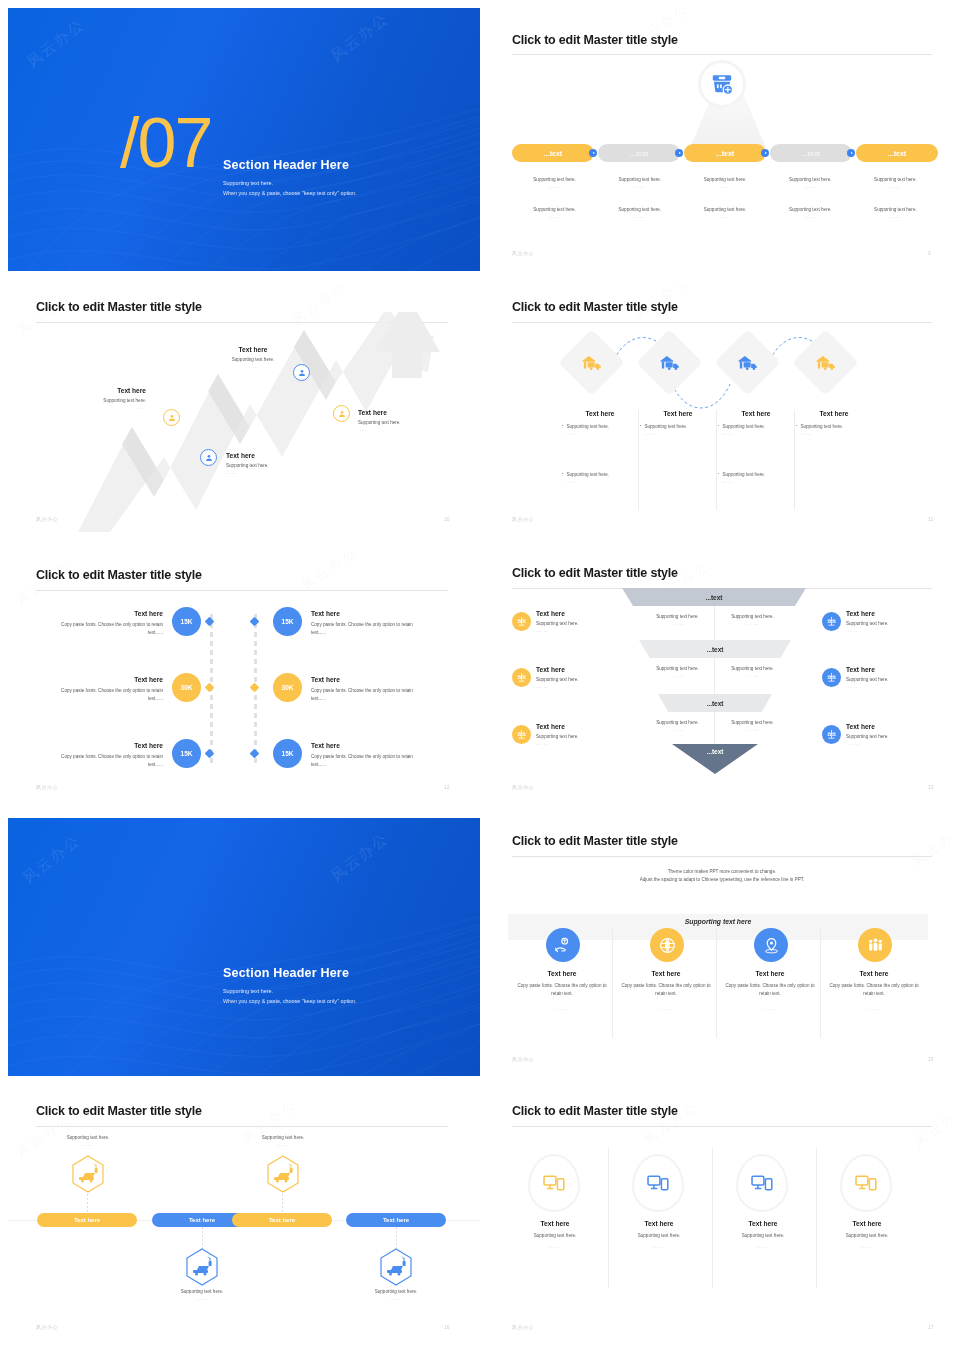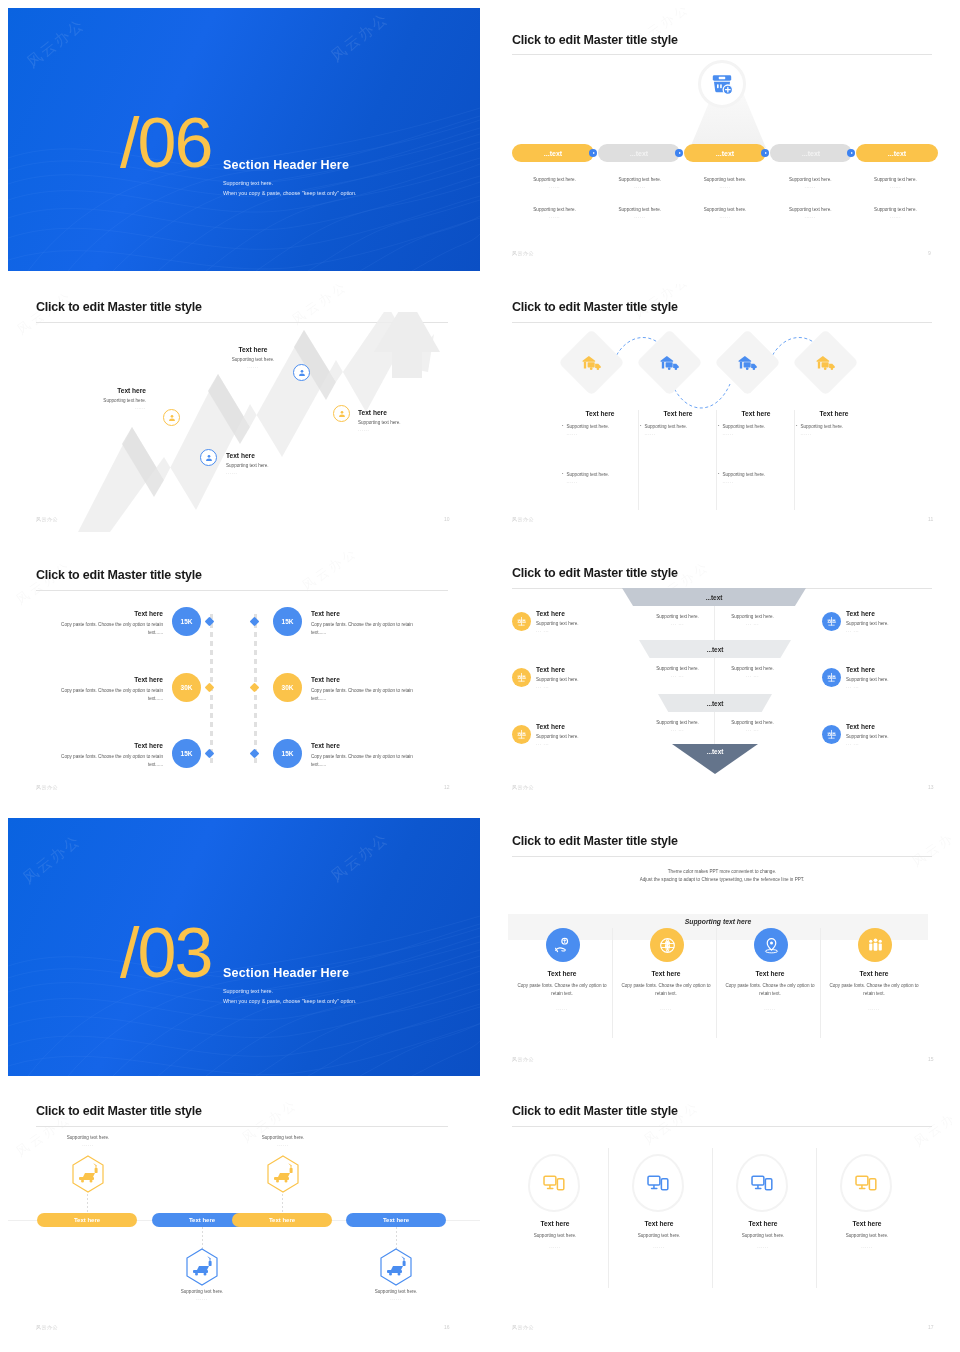--- a/index.html
+++ b/index.html
@@ -220,21 +220,21 @@
       <path d="M150,263 C190,228 240,192 305,180 C370,168 425,156 472,140"></path>
       <path d="M198,263 C235,234 280,200 340,190 C395,180 440,168 472,156"></path>
       <path d="M248,263 C282,240 320,210 372,200 C415,192 450,182 472,174"></path>
       <path d="M300,263 C330,246 360,222 402,212 C435,204 458,196 472,192"></path>
       <path d="M352,263 C375,250 398,234 430,224 C452,218 465,212 472,208"></path>
       <path d="M404,263 C420,254 436,244 456,236 C466,232 470,228 472,226"></path>
     </g>
   </svg>
   <div class="wm" style="left:14px;top:26px;">风云办公</div>
   <div class="wm" style="left:318px;top:20px;">风云办公</div>
-  <div class="num" style="left:112px;top:100px;font-size:70px;line-height:70px;">/06</div>
+  <div class="num" style="left:112px;top:100px;font-size:70px;line-height:70px;">/07</div>
   <div class="shead" style="left:215px;top:150px;width:200px;">
     <div class="h">Section Header Here</div>
     <div class="p">Supporting text here.</div>
     <div class="p">When you copy &amp; paste, choose "keep text only" option.</div>
   </div>
 </div>
 
 <div class="slide" style="left:500px;top:8px;width:452px;height:263px;">
   <div class="bgwm" style="left:130px;top:8px;">风云办公</div>
   <div class="title" style="left:12px;top:25px;">Click to edit Master title style</div>
@@ -700,21 +700,20 @@
       <path d="M150,258 C190,224 240,189 305,177 C370,165 425,153 472,138"></path>
       <path d="M198,258 C235,230 280,197 340,187 C395,177 440,165 472,153"></path>
       <path d="M248,258 C282,236 320,207 372,197 C415,189 450,179 472,171"></path>
       <path d="M300,258 C330,242 360,219 402,209 C435,201 458,193 472,189"></path>
       <path d="M352,258 C375,246 398,231 430,221 C452,215 465,209 472,205"></path>
       <path d="M404,258 C420,250 436,241 456,233 C466,229 470,225 472,223"></path>
     </g>
   </svg>
   <div class="wm" style="left:10px;top:32px;">风云办公</div>
   <div class="wm" style="left:318px;top:30px;">风云办公</div>
-  <div class="num" style="left:112px;top:100px;font-size:70px;line-height:70px;">/03</div>
   <div class="shead" style="left:215px;top:148px;width:200px;">
     <div class="h">Section Header Here</div>
     <div class="p">Supporting text here.</div>
     <div class="p">When you copy &amp; paste, choose "keep text only" option.</div>
   </div>
 </div>
 
 <div class="slide" style="left:500px;top:818px;width:452px;height:258px;">
   <div class="bgwm" style="left:408px;top:18px;">风云办公</div>
   <div class="title" style="left:12px;top:16px;">Click to edit Master title style</div>

